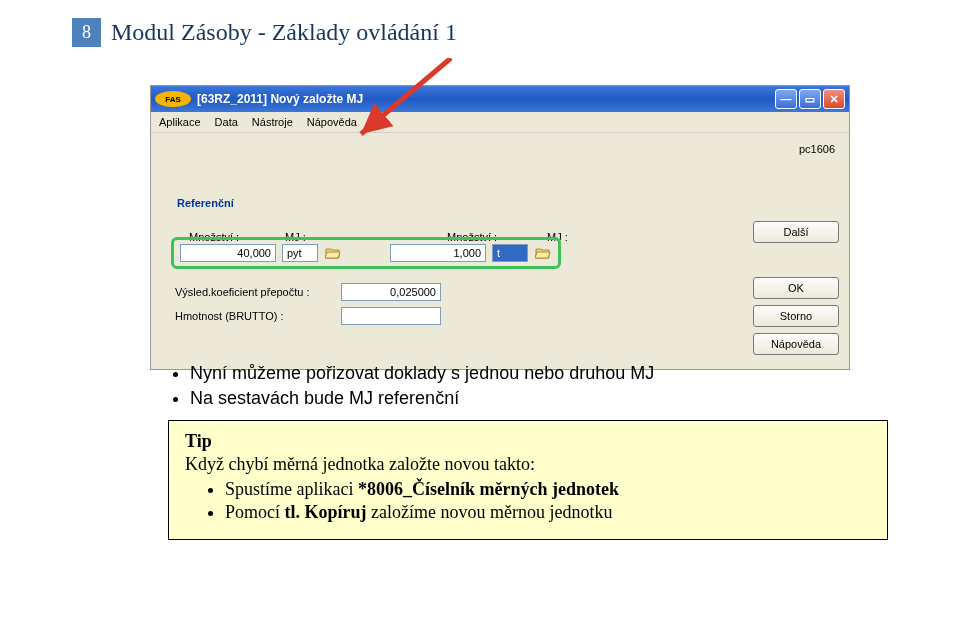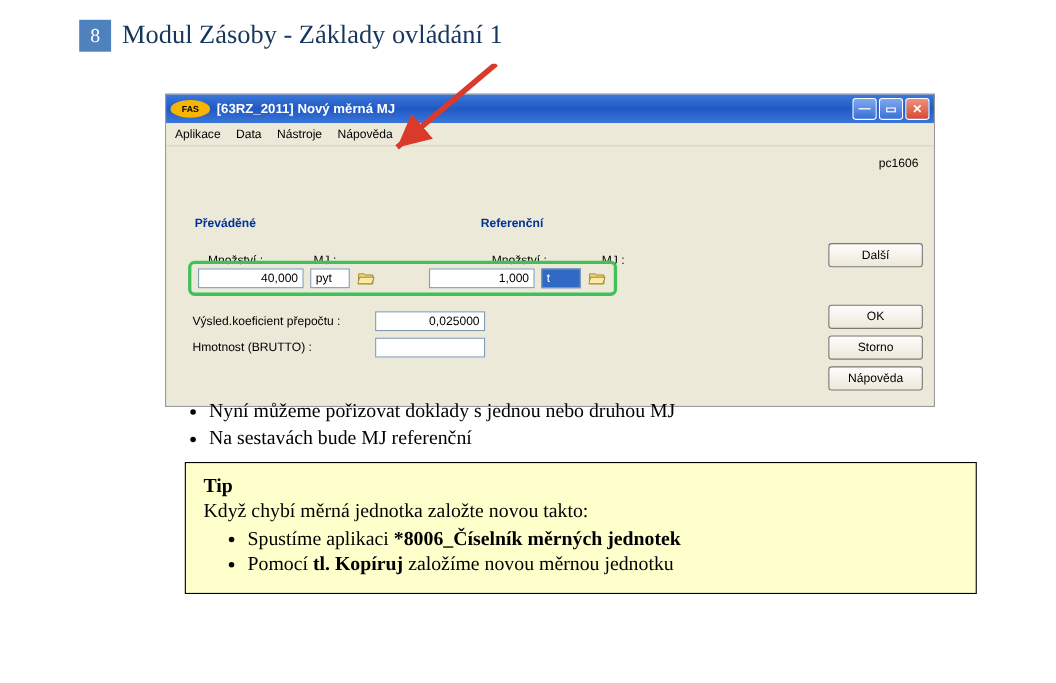--- a/index.html
+++ b/index.html
@@ -245,21 +245,21 @@
       height: 140px;
       pointer-events: none;
     }
 
     
     .bullet-block {
       position: absolute;
       top: 362px;
       left: 168px;
       width: 700px;
-      font-family: Liberation Serif, serif;
+      font-family: Liberation Sans, sans-serif;
       font-size: 18px;
       line-height: 1.25;
     }
     .bullet-block ul { margin: 0; padding-left: 22px; }
     .bullet-block li { margin-bottom: 2px; }
 
     
     .tip-box {
       position: absolute;
       top: 420px;
@@ -292,42 +292,41 @@
         <marker id="arrhead" markerWidth="10" markerHeight="10" refX="6" refY="3" orient="auto">
           <path d="M0,0 L6,3 L0,6 Z" fill="#d93a2b"></path>
         </marker>
       </defs>
       <line x1="100" y1="0" x2="10" y2="76" stroke="#d93a2b" stroke-width="5" marker-end="url(#arrhead)"></line>
     </svg>
   </div>
 
   <div class="titlebar">
     <div class="titlebar-icon">FAS</div>
-    <div>[63RZ_2011] Nový měrná MJ</div>
+    <div>[63RZ_2011] Nový založte MJ</div>
     <div class="titlebar-spacer"></div>
     <div class="titlebar-buttons">
       <div class="titlebar-btn min">—</div>
       <div class="titlebar-btn max">▭</div>
       <div class="titlebar-btn close">✕</div>
     </div>
   </div>
 
   <div class="menubar">
     <div>Aplikace</div>
     <div>Data</div>
     <div>Nástroje</div>
     <div>Nápověda</div>
   </div>
 
   <div class="client-area">
     <div class="form-region">
 
 
       <div class="section-labels">
-        <div class="section-label prev">Převáděné</div>
         <div class="section-label">Referenční</div>
       </div>
 
       <div class="col-headers">
         <div class="ch mnoz1">Množství :</div>
         <div class="ch mj1">MJ :</div>
         <div class="ch eq">=</div>
         <div class="ch mnoz2">Množství :</div>
         <div class="ch mj2">MJ :</div>
       </div>

